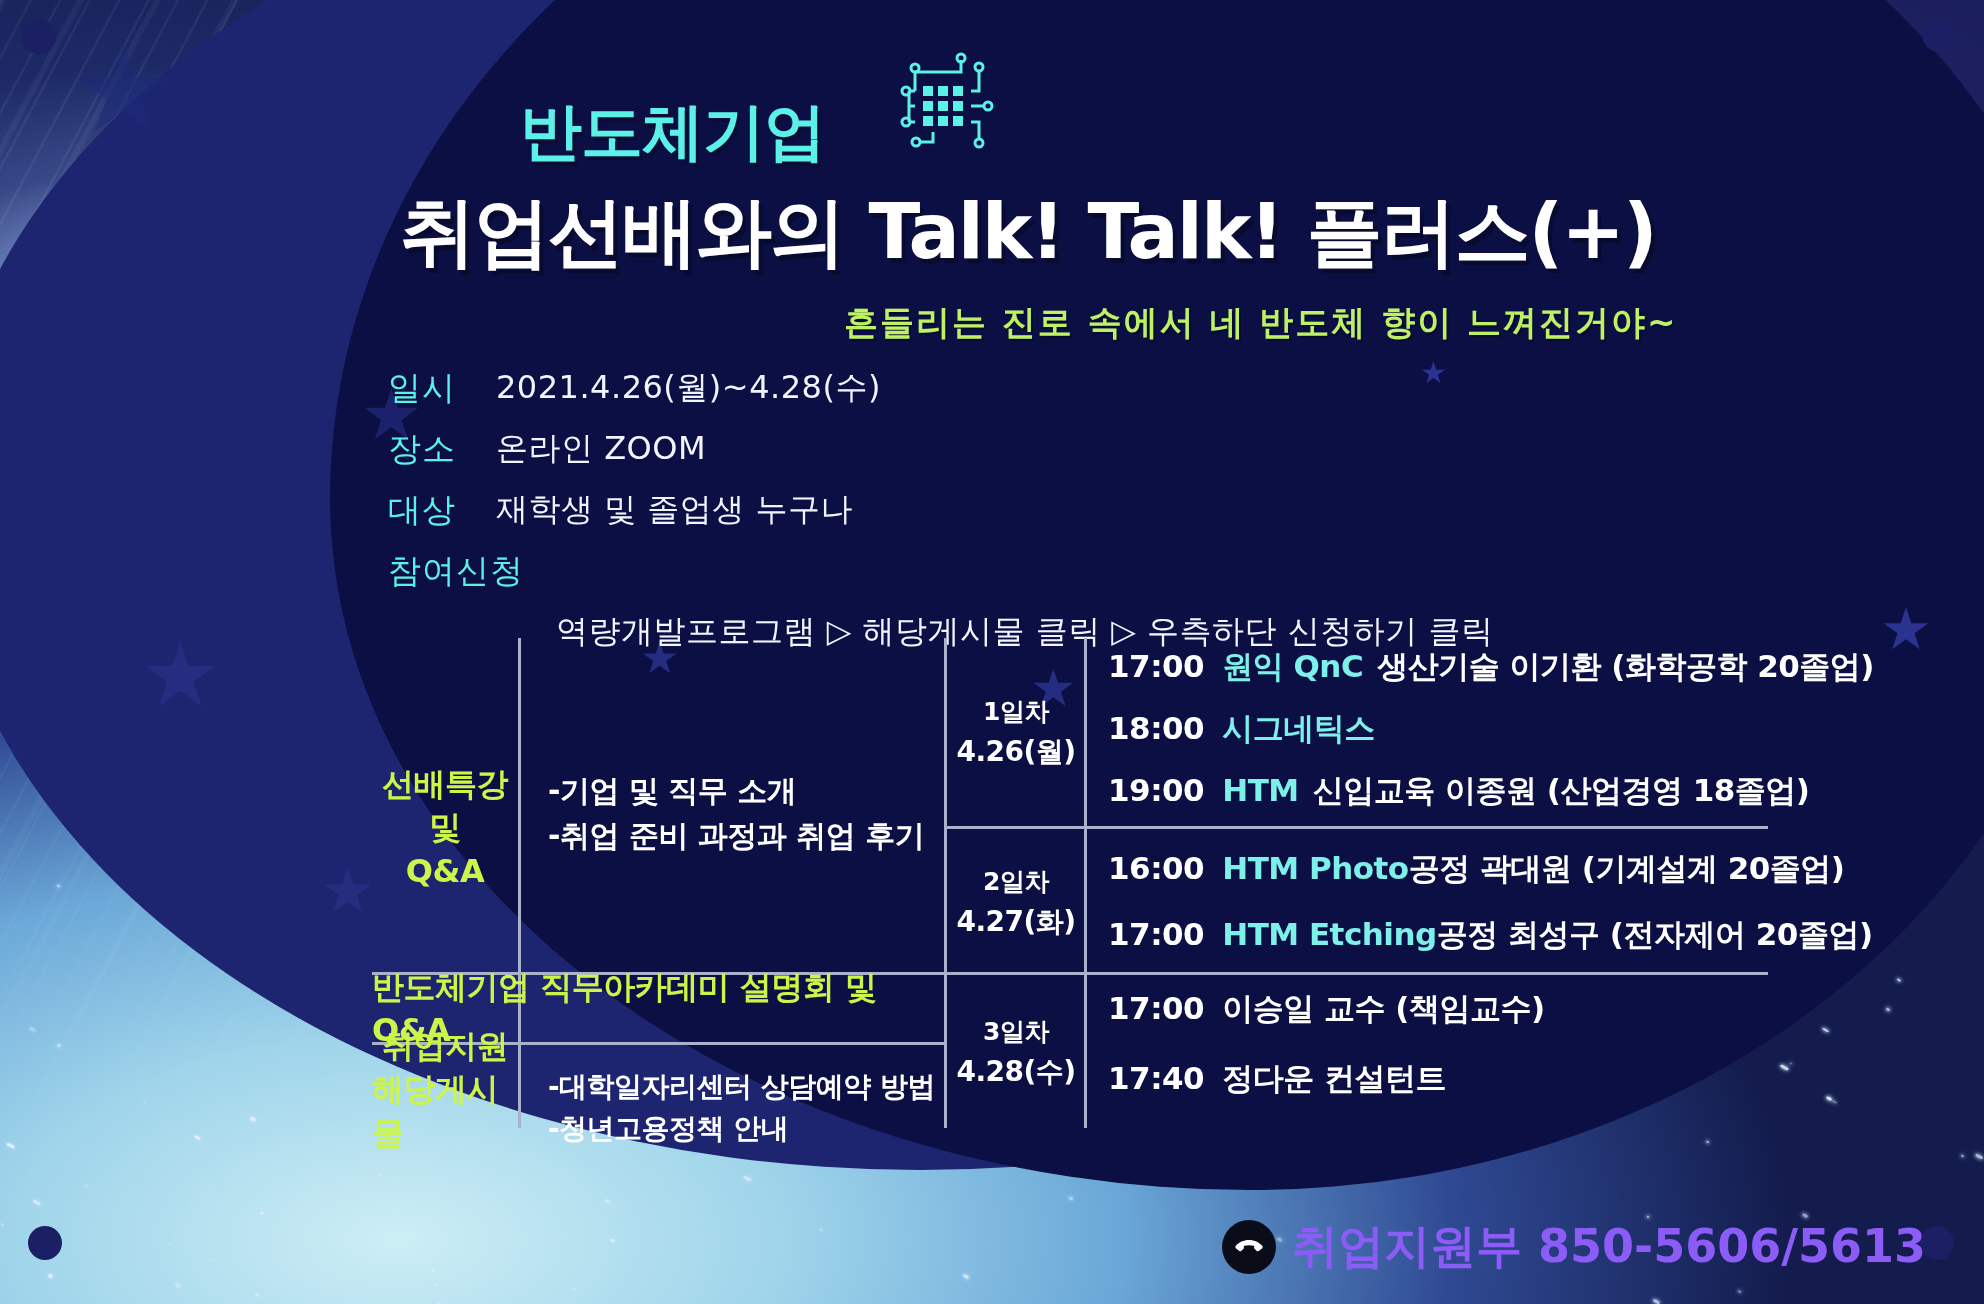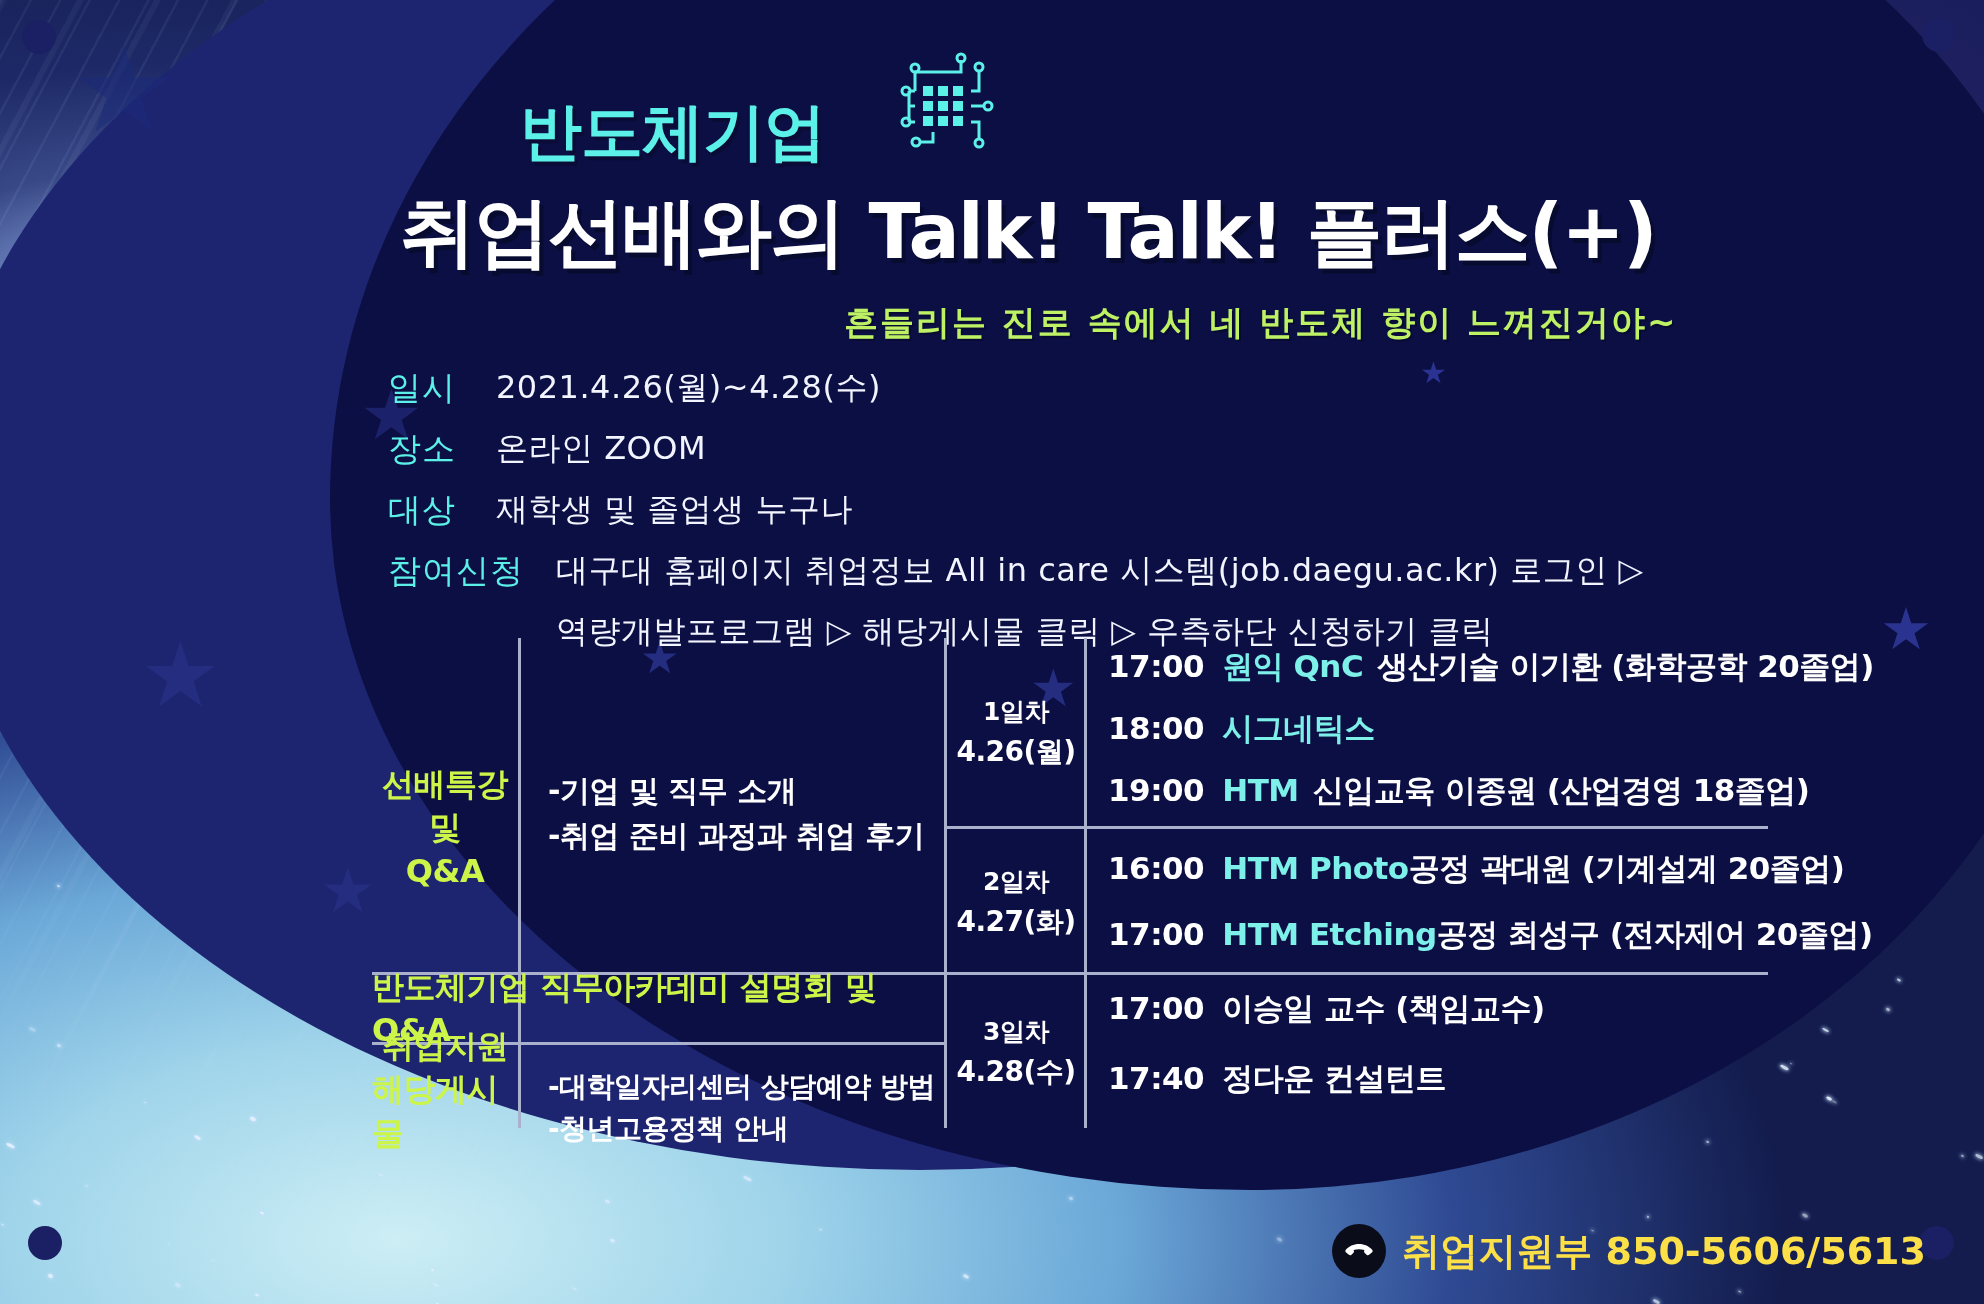--- a/index.html
+++ b/index.html
@@ -149,21 +149,21 @@
   
   .footer{
     position:absolute;right:58px;bottom:26px;
     display:flex;align-items:center;gap:16px;
   }
   .phone-badge{
     width:54px;height:54px;border-radius:50%;background:#0b0c1a;
     display:flex;align-items:center;justify-content:center;
   }
   .footer-text{
-    font-size:38px;font-weight:900;color:#fde047;letter-spacing:0px;
+    font-size:46px;font-weight:900;color:#8b5cf6;letter-spacing:0px;
     white-space:nowrap;
   }
 </style>
 </head>
 <body>
 
 <div class="poster">
 
   <div class="bg-base"></div>
   <div class="bg-streaks"></div>
@@ -315,21 +315,20 @@
       <div class="info-row gap-a">
         <span class="info-label">장소</span>
         <span class="info-value">온라인 ZOOM</span>
       </div>
       <div class="info-row gap-a">
         <span class="info-label">대상</span>
         <span class="info-value">재학생 및 졸업생 누구나</span>
       </div>
       <div class="info-row gap-b">
         <span class="info-label">참여신청</span>
-        <span class="info-value">대구대 홈페이지 취업정보 All in care 시스템(job.daegu.ac.kr) 로그인 ▷</span>
       </div>
       <div class="info-sub">역량개발프로그램 ▷ 해당게시물 클릭 ▷ 우측하단 신청하기 클릭</div>
     </div>
 
     <div class="tbl">
 
       <div class="vline" style="left:146px;top:0;height:490px;"></div>
       <div class="vline" style="left:572px;top:0;height:490px;"></div>
       <div class="vline" style="left:712px;top:0;height:490px;"></div>
 

